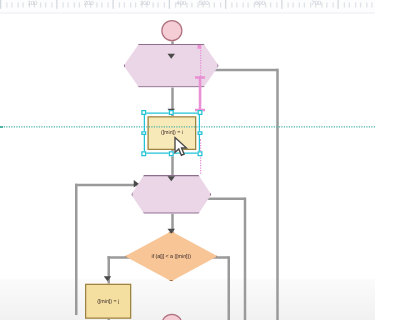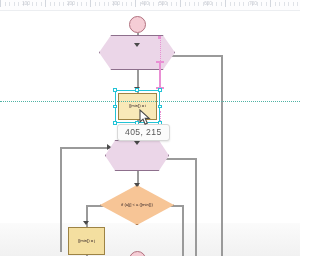--- a/index.html
+++ b/index.html
@@ -351,21 +351,20 @@
     <div class="sel-frame" style="left:115px; top:79px; width:45px; height:33px;"></div>
     <div class="sel-handle" style="left:113.3px; top:77.3px;"></div>
     <div class="sel-handle" style="left:135.3px; top:77.3px;"></div>
     <div class="sel-handle" style="left:158.3px; top:77.3px;"></div>
     <div class="sel-handle" style="left:113.3px; top:93.8px;"></div>
     <div class="sel-handle" style="left:158.3px; top:93.8px;"></div>
     <div class="sel-handle" style="left:113.3px; top:110.3px;"></div>
     <div class="sel-handle" style="left:135.3px; top:110.3px;"></div>
     <div class="sel-handle" style="left:158.3px; top:110.3px;"></div>
 
-    <div class="coord-tip" style="left:117px; top:113px;">405, 215</div>
 
     <div class="hexwrap" style="left:105px; top:129px; width:64px; height:31px;">
       <div class="hexnode" style="left:0; top:0; width:64px; height:31px;"></div>
       <div class="node-label">for j=i + 1 to n-1</div>
     </div>
 
     <div class="diamond-wrap" style="left:100px; top:174px; width:74px; height:40px;">
       <div class="diamond"></div>
       <div class="node-label">if (a[j] &lt; a ([min]))</div>
     </div>

